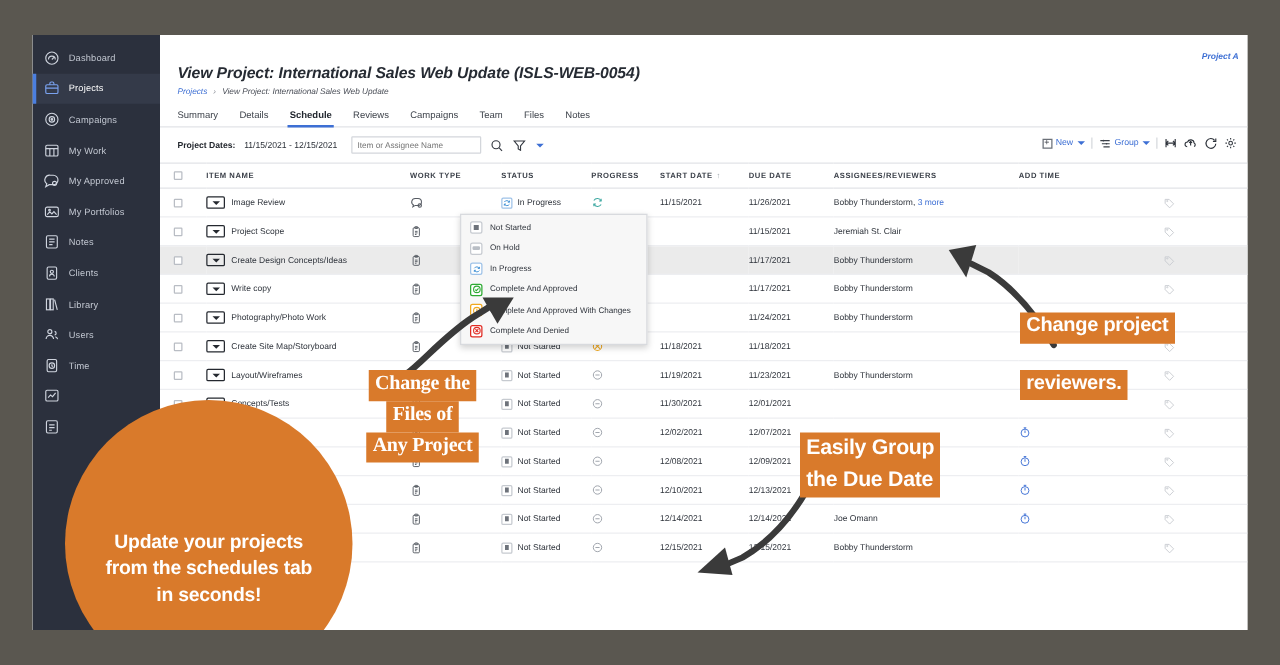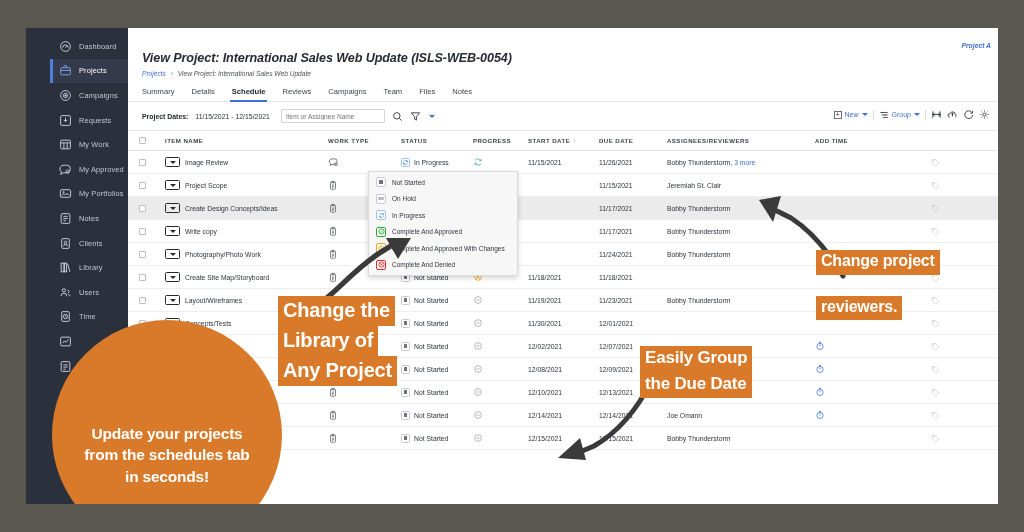--- a/index.html
+++ b/index.html
@@ -14,21 +14,21 @@
     background:#ffffff;overflow:hidden;display:flex;
   }
   
   #sidebar{
     width:102px;flex:0 0 102px;background:#2b303d;height:100%;
     padding-top:6px;box-sizing:border-box;
   }
   .snav{
     display:flex;align-items:center;gap:7px;height:24.6px;
     padding-left:9px;box-sizing:border-box;color:#c3c8d2;
-    font-size:7.4px;letter-spacing:.15px;position:relative;cursor:pointer;margin-left:24px;
+    font-size:7.4px;letter-spacing:.15px;position:relative;cursor:pointer;
   }
   .snav.active{background:#343a49;color:#ffffff;}
   .snav.active:before{content:"";position:absolute;left:0;top:0;bottom:0;width:2.5px;background:#4b7fe0;}
   .snav .ico{width:13px;height:13px;flex:0 0 13px;display:block;color:#cfd4de;}
   .snav.active .ico{color:#7aa2ef;}
   .snav svg{width:13px;height:13px;display:block;}
   
   #main{flex:1;min-width:0;background:#fff;position:relative;}
   #topbar{padding:23px 0 0 14px;position:relative;font-style:italic;}
   #ptitle{font-size:12.6px;font-weight:bold;color:#262b33;letter-spacing:-.1px;}
@@ -105,21 +105,21 @@
   .mitem{display:flex;align-items:center;gap:6px;height:16.5px;padding-left:7px;font-size:6.5px;color:#2e333b;cursor:pointer;white-space:nowrap;}
   .mbox{width:10px;height:10px;border-radius:2px;border:1px solid #c6cad0;background:#fff;display:flex;align-items:center;justify-content:center;box-sizing:border-box;flex:0 0 10px;}
   .mbox.ns i{width:3.6px;height:3.6px;background:#6e737b;display:block;}
   .mbox.oh i{width:6px;height:3.4px;background:#b9bec5;border-radius:1px;display:block;}
   
   .callout{
     position:absolute;color:#ffffff;font-weight:bold;letter-spacing:-.2px;
     z-index:60;line-height:1.30;
   }
   .callout span{background:#d97a2b;padding:1px 5px 3px 5px;display:inline-block;box-decoration-break:clone;-webkit-box-decoration-break:clone;}
-  #co-status{left:252px;top:268px;font-size:20px;width:120px;}
+  #co-status{left:252px;top:268px;font-size:16px;text-align:center;width:120px;font-family:Liberation Serif, serif;}
   #co-assign{left:790px;top:222px;font-size:16px;text-align:left;width:192px;}
   #co-due{left:614px;top:318px;font-size:17px;text-align:left;width:176px;}
   #circle{
     position:absolute;left:26px;top:292px;width:230px;height:230px;border-radius:50%;
     background:#d97a2b;z-index:55;display:flex;align-items:center;justify-content:center;
     text-align:center;color:#fff;font-size:15.5px;font-weight:bold;line-height:1.38;
     letter-spacing:-.2px;
   }
   #circle div{width:176px;margin-top:40px;}
   .arrow{position:absolute;z-index:58;}
@@ -152,29 +152,20 @@
     </div>
     <div class="snav">
       <span class="ico">
           <svg viewBox="0 0 24 24" fill="none" stroke="currentColor" stroke-width="1.7">
             <circle cx="12" cy="12" r="9"></circle>
             <circle cx="12" cy="12" r="4"></circle>
             <circle cx="12" cy="12" r="1.2" fill="currentColor"></circle>
           </svg>
         </span>
       <span>Campaigns</span>
-    </div>
-    <div class="snav">
-      <span class="ico">
-          <svg viewBox="0 0 24 24" fill="none" stroke="currentColor" stroke-width="1.7">
-            <rect x="3" y="3" width="18" height="18" rx="2"></rect>
-            <path d="M12 7v7M9 11l3 3 3-3"></path>
-          </svg>
-        </span>
-      <span>Requests</span>
     </div>
     <div class="snav">
       <span class="ico">
           <svg viewBox="0 0 24 24" fill="none" stroke="currentColor" stroke-width="1.7">
             <rect x="3" y="4" width="18" height="16" rx="2"></rect>
             <path d="M3 9h18M9 9v11M15 9v11"></path>
           </svg>
         </span>
       <span>My Work</span>
     </div>
@@ -896,21 +887,21 @@
     <path d="M102 12 C 90 36, 72 62, 44 78 L 30 84" stroke="#3a3a3a" stroke-width="5" fill="none" stroke-linecap="round"></path>
     <path d="M8 90 L 30 70 L 36 92 Z" fill="#3a3a3a"></path>
   </svg>
 
   <div id="circle">
     <div>Update your projects from the schedules tab in seconds!</div>
   </div>
 
   <div class="callout" id="co-status">
     <span>Change the</span><br>
-    <span>Library of</span><br>
+    <span>Files of</span><br>
     <span>Any Project</span>
   </div>
   <div class="callout" id="co-assign">
     <span>Change project</span><br>
     <br>
     <span>reviewers.</span>
   </div>
   <div class="callout" id="co-due">
     <span>Easily Group</span><br>
     <span>the Due Date</span>

